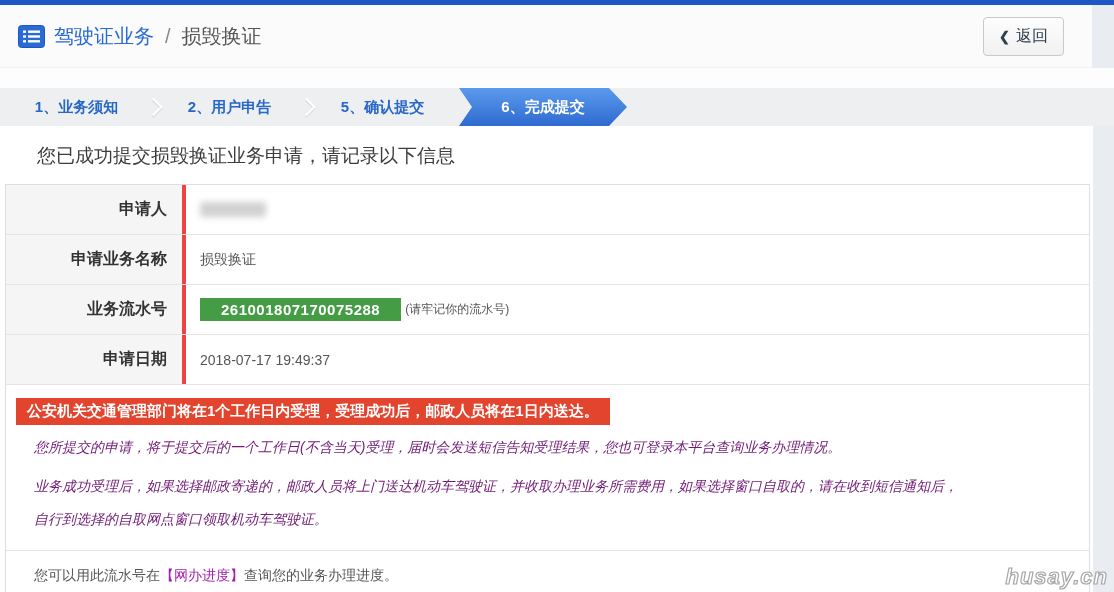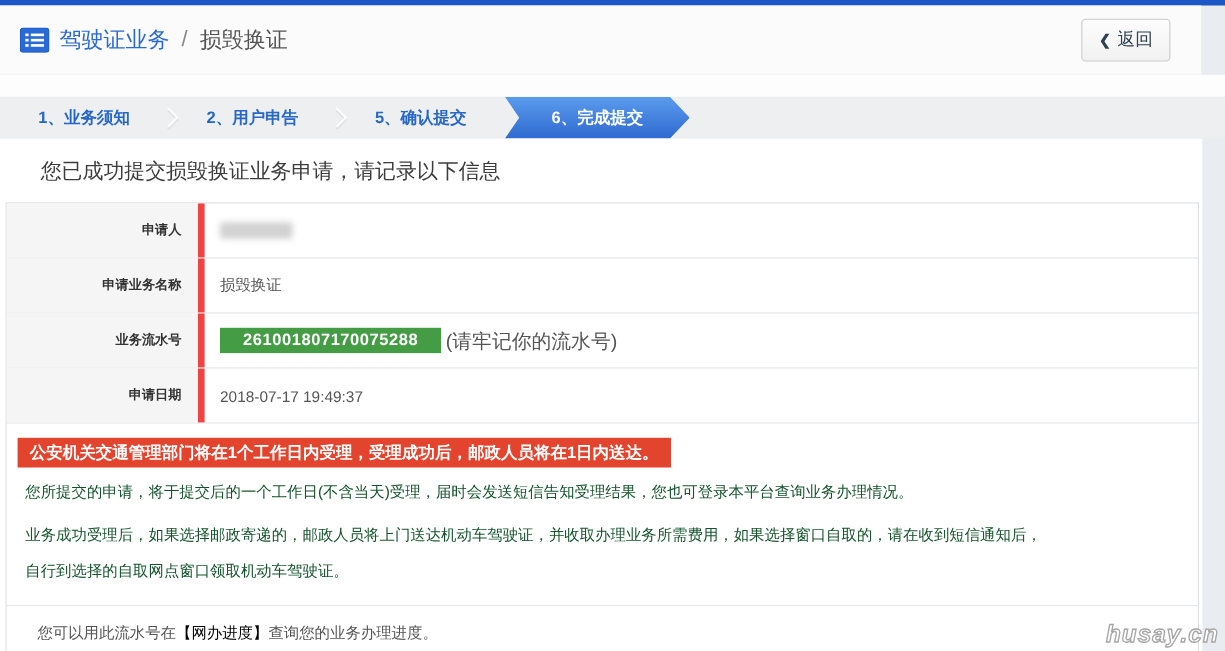--- a/index.html
+++ b/index.html
@@ -55,51 +55,51 @@
     clip-path:polygon(0 0, calc(100% - 18px) 0, 100% 50%, calc(100% - 18px) 100%, 0 100%, 13px 50%);
   }
 
   
   .content { width:1093px; background:#ffffff; min-height:466px; padding-top:17px; }
   .success-heading { font-size:19px; color:#3c3c3c; margin:0 0 15px 37px; font-weight:400; }
 
   .panel { margin-left:5px; width:1085px; border:1px solid #dcdfe2; background:#fff; }
   .info-row { display:flex; border-bottom:1px solid #e3e5e7; min-height:50px; }
   .info-label {
-    width:180px; background:#f5f5f6; border-right:6px solid #ef4444;
+    width:180px; background:#f5f5f6; border-right:4px solid #ef4444;
     display:flex; align-items:center; justify-content:flex-end;
-    padding-right:15px; font-size:12px; font-weight:bold; color:#333;
+    padding-right:15px; font-size:16px; font-weight:bold; color:#333;
   }
   .info-value {
     flex:1; display:flex; align-items:center; padding-left:14px;
     font-size:14px; color:#555;
   }
   .blur-redact {
     width:66px; height:15px; background:#c9c9c9; border-radius:2px;
     filter:blur(3px); opacity:.85;
   }
   .serial-badge {
     background:#449d44; color:#fff; font-weight:bold; font-size:15px;
     padding:3px 21px; letter-spacing:.5px;
   }
-  .serial-hint { margin-left:4px; color:#555; font-size:18px; }
+  .serial-hint { margin-left:4px; color:#555; font-size:12px; }
 
   .notice { padding:13px 8px 14px 8px; }
   .alert-bar {
     display:inline-block; background:#e2442e; color:#ffffff;
     font-size:15px; font-weight:bold; padding:4px 11px; margin-left:2px;
   }
-  .para { font-size:14px; color:#14532d; line-height:33px; margin:6px 0 0 9px; }
+  .para { font-size:14px; color:#701a75; line-height:33px; margin:6px 0 0 20px;font-style:italic; }
   .para.cont { margin-top:0; }
 
   .footer-note {
     border-top:1px solid #e3e5e7; padding:16px 0 18px 28px;
     font-size:14px; color:#555;
   }
-  .footer-note .link { color:#000000; cursor:pointer;text-align:center; }
+  .footer-note .link { color:#a21caf; cursor:pointer;text-align:center; }
 
   
   .watermark {
     position:absolute; right:6px; bottom:2px;
     font-size:22px; font-weight:bold; font-style:italic;
     color:#ffffff; -webkit-text-stroke:1.2px #a6a6a6;
     letter-spacing:1px;
   }
 </style>
 </head>

